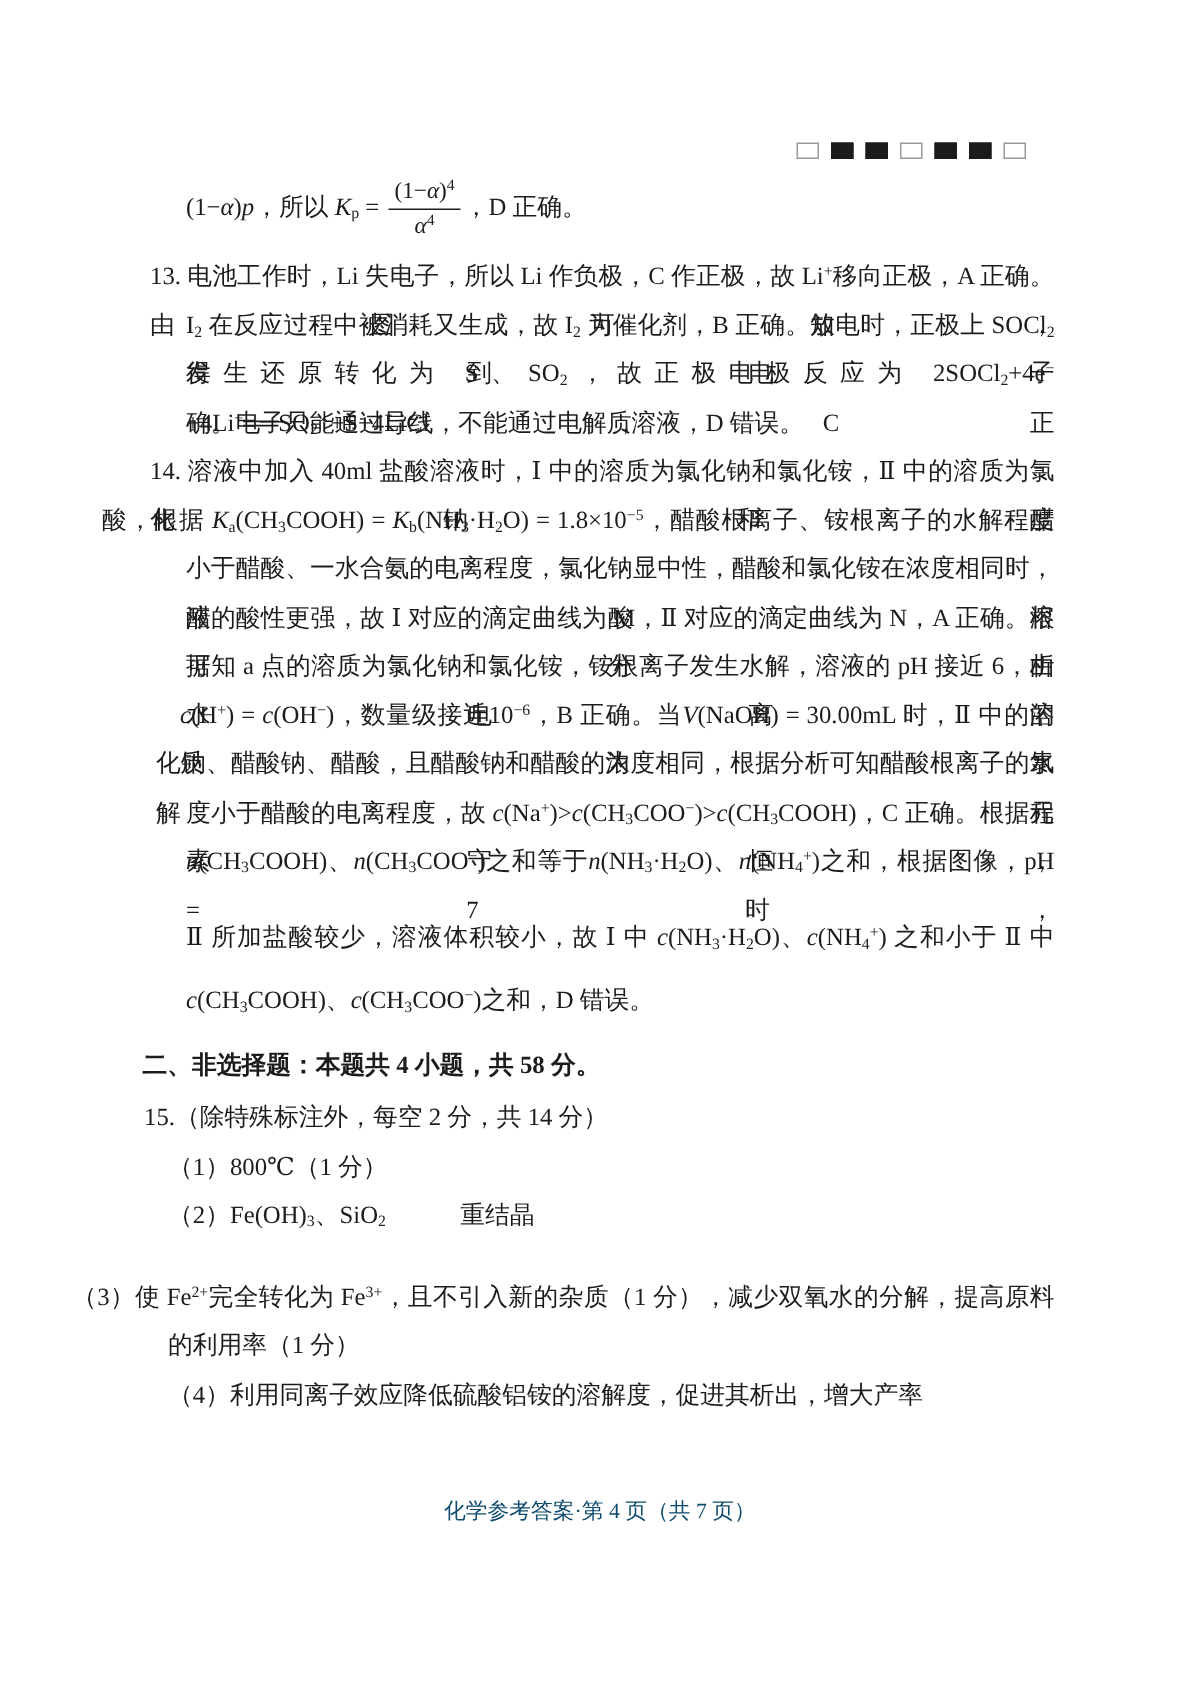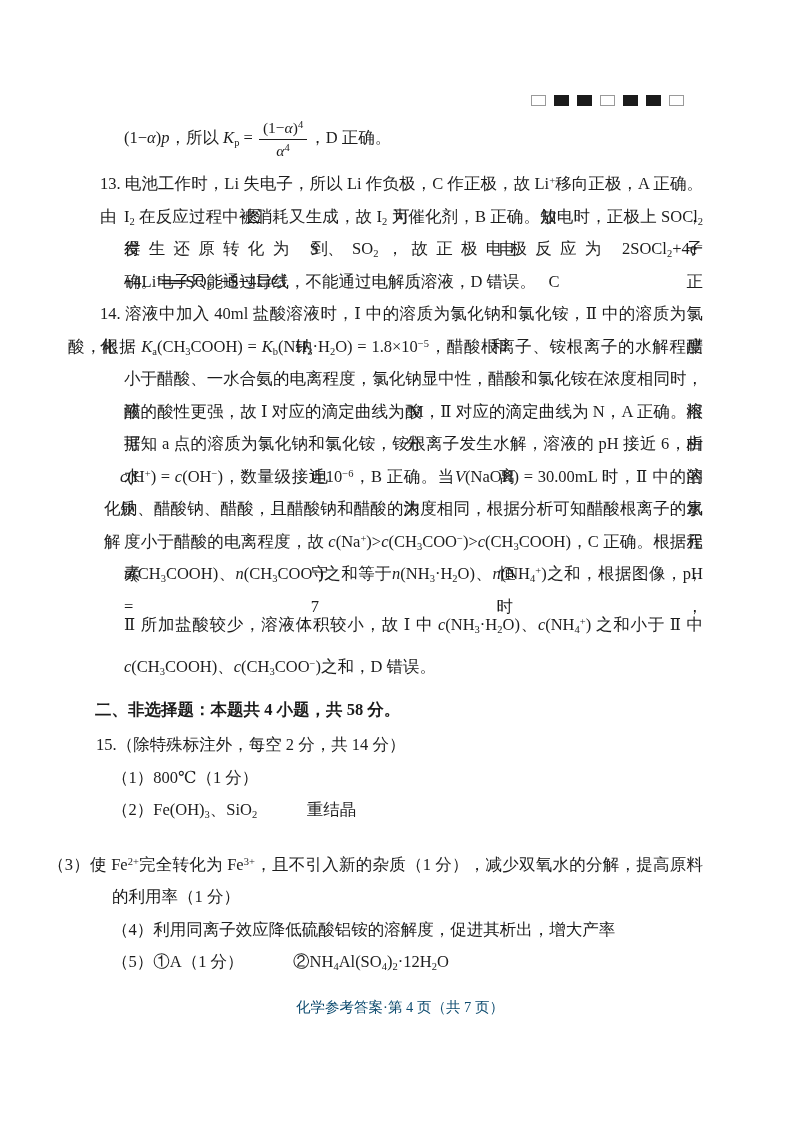--- a/index.html
+++ b/index.html
@@ -95,18 +95,17 @@
       <div class="line fill" style="padding-left: 124px;"><i>n</i>(CH<sub>3</sub>COOH)、<i>n</i>(CH<sub>3</sub>COO<sup>−</sup>)之和等于<i>n</i>(NH<sub>3</sub>·H<sub>2</sub>O)、<i>n</i>(NH<sub>4</sub><sup>+</sup>)之和，根据图像，pH = 7 时，</div>
       <div class="line fill" style="padding-left: 124px; margin-top: 18px;">Ⅱ 所加盐酸较少，溶液体积较小，故 Ⅰ 中 <i>c</i>(NH<sub>3</sub>·H<sub>2</sub>O)、<i>c</i>(NH<sub>4</sub><sup>+</sup>) 之和小于 Ⅱ 中</div>
       <div class="line" style="padding-left: 124px; margin-top: 10px;"><i>c</i>(CH<sub>3</sub>COOH)、<i>c</i>(CH<sub>3</sub>COO<sup>−</sup>)之和，D 错误。</div>
       <div class="line bold" style="padding-left: 95px; margin-top: 10px;">二、非选择题：本题共 4 小题，共 58 分。</div>
       <div class="line" style="padding-left: 96px; margin-top: 3px;">15.（除特殊标注外，每空 2 分，共 14 分）</div>
       <div class="line" style="padding-left: 112px;">（1）800℃（1 分）</div>
       <div class="line" style="padding-left: 112px;">（2）Fe(OH)<sub>3</sub>、SiO<sub>2</sub>　　　重结晶</div>
       <div class="line fill" style="padding-left: 48px; margin-top: 22px;">（3）使 Fe<sup>2+</sup>完全转化为 Fe<sup>3+</sup>，且不引入新的杂质（1 分），减少双氧水的分解，提高原料</div>
       <div class="line" style="padding-left: 112px;">的利用率（1 分）</div>
       <div class="line" style="padding-left: 112px;">（4）利用同离子效应降低硫酸铝铵的溶解度，促进其析出，增大产率</div>
-      <div class="line" style="padding-left: 112px;">（5）①A（1 分）　　　②NH<sub>4</sub>Al(SO<sub>4</sub>)<sub>2</sub>·12H<sub>2</sub>O</div>
     </div>
   <div class="footer">
     <span>化学参考答案·第 4 页（共 7 页）</span>
   </div>
 </div>
 
 </body></html>

